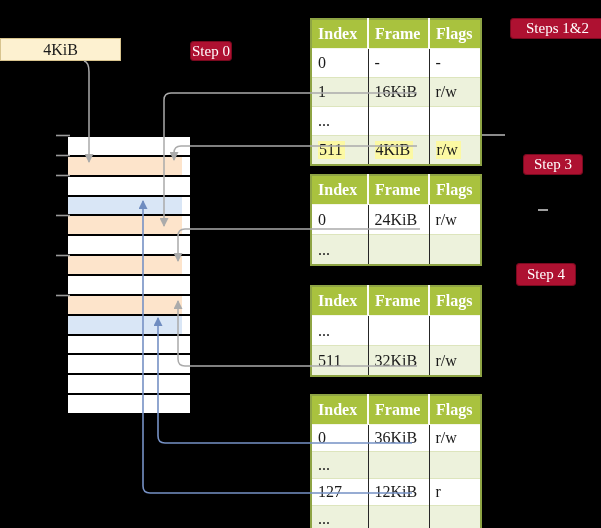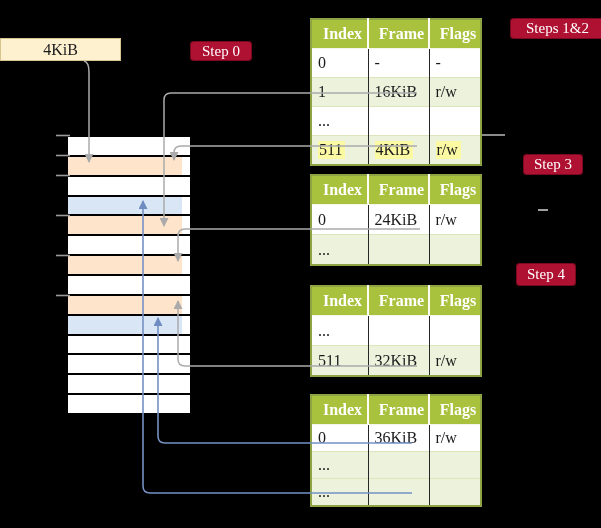--- a/index.html
+++ b/index.html
@@ -15,41 +15,41 @@
     display:flex;align-items:center;justify-content:center;
     font-size:16px;color:#1a1a1a;
   }
   
   .badge{
     position:absolute;background:#ae1131;color:#fff;
     font-size:15px;text-align:center;border-radius:4px;
     box-shadow:inset 0 0 0 1px rgba(60,0,10,.45);
     display:flex;align-items:center;justify-content:center;
   }
-  .badge-step0{left:190px;top:41px;width:62px;height:20px;}
+  .badge-step0{left:190px;top:41px;width:42px;height:20px;}
   .badge-steps12{left:510px;top:18px;width:95px;height:21px;border-radius:4px 0 0 4px;}
   .badge-step3{left:523px;top:154px;width:60px;height:21px;}
   .badge-step4{left:516px;top:263px;width:60px;height:23px;}
   
   .memory-stack{
     position:absolute;left:68px;top:137px;width:122px;height:276px;
     display:flex;flex-direction:column;row-gap:2px;
   }
   .mem-row{flex:1;}
   .mem-white{background:#ffffff;}
   .mem-peach{background:linear-gradient(to right,#fde4cb 0 114px,#ffffff 114px);}
   .mem-blue{background:linear-gradient(to right,#d9e6f6 0 114px,#ffffff 114px);}
   
   .ptable{position:absolute;left:310px;}
   .pt1{top:18px;}  .pt2{top:174px;}  .pt3{top:285px;}  .pt4{top:394px;}
   table{border-collapse:collapse;table-layout:fixed;width:170px;background:#fff;
         border:2.5px solid #8ea444;}
   col.c-index{width:57px;} col.c-frame{width:61px;} col.c-flags{width:52px;}
   th{
-    background:#a9c23e;color:#fff;font-weight:bold;font-size:16px;text-align:center;
+    background:#a9c23e;color:#fff;font-weight:bold;font-size:16px;text-align:left;
     padding:0 0 0 6px;border-left:2px solid #fdfdf6;border-bottom:1.5px solid #f4f6ea;
   }
   th:first-child{border-left:none;}
   td{
     font-size:16px;color:#1a1a1a;padding:0 0 0 6px;vertical-align:middle;
     white-space:nowrap;overflow:hidden;
   }
   td + td{border-left:1.6px solid #262626;}
   tbody tr + tr td{border-top:1.6px solid #dde5bd;}
   tr.shaded td{background:#edf2dc;}
@@ -213,20 +213,25 @@
       <tbody>
         <tr>
           <td>0</td>
           <td>36KiB</td>
           <td>r/w</td>
         </tr>
         <tr class="shaded">
           <td>...</td>
           <td></td>
           <td></td>
+        </tr>
+        <tr>
+          <td>127</td>
+          <td>12KiB</td>
+          <td>r</td>
         </tr>
         <tr class="shaded">
           <td>...</td>
           <td></td>
           <td></td>
         </tr>
       </tbody>
     </table>
   </div>
 

